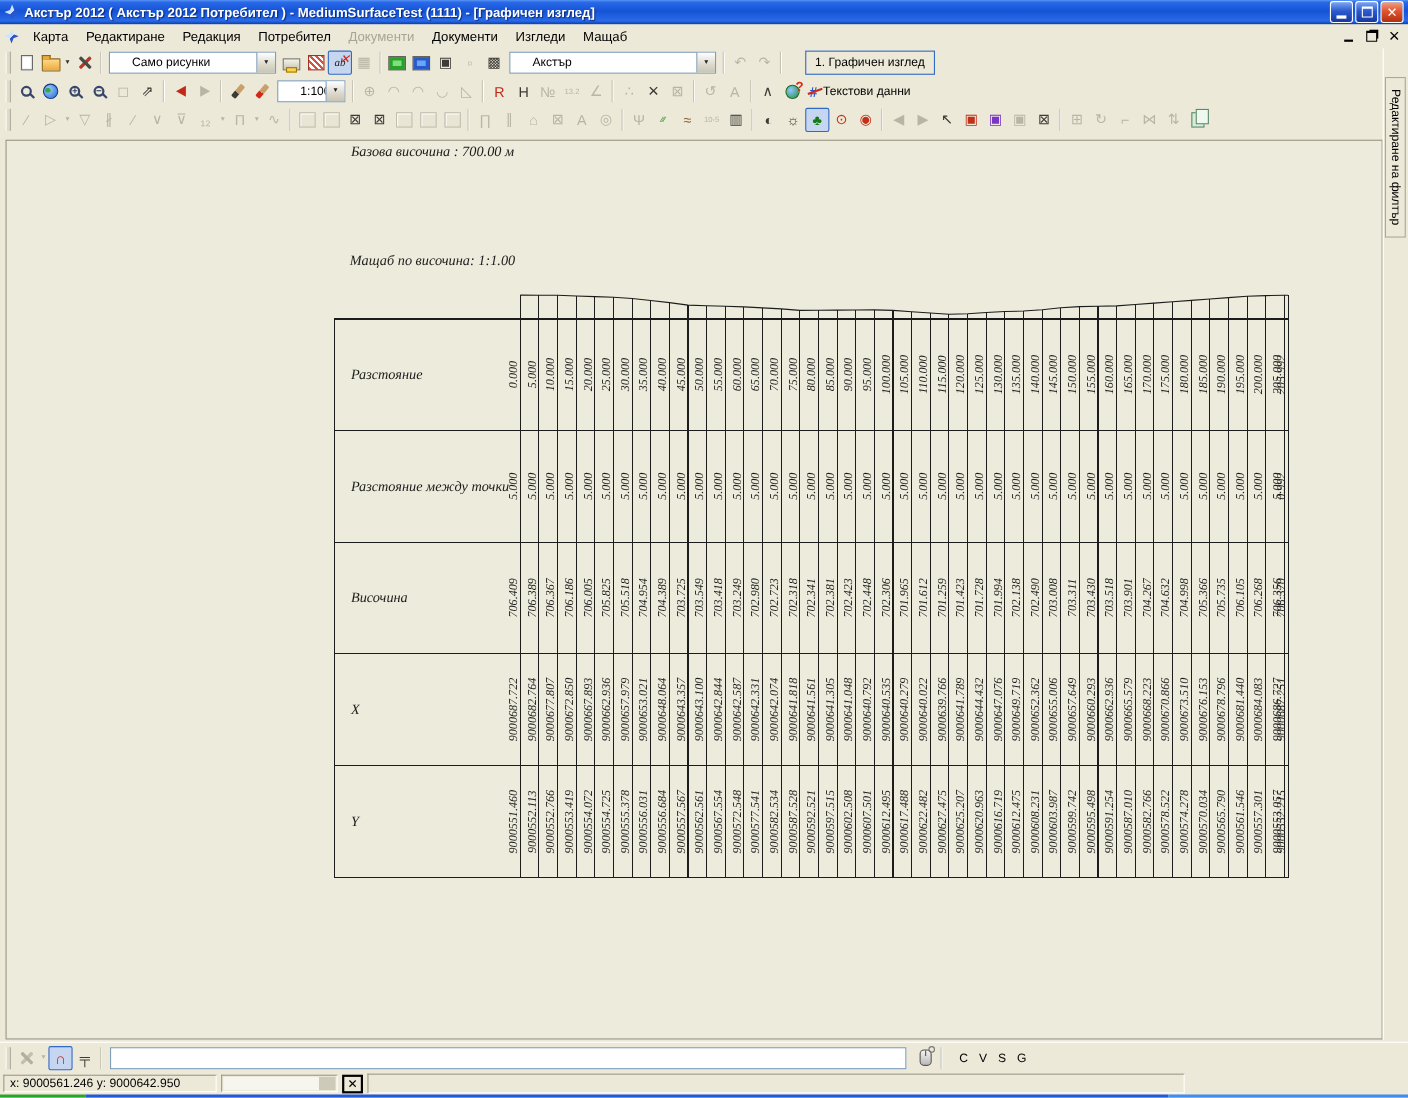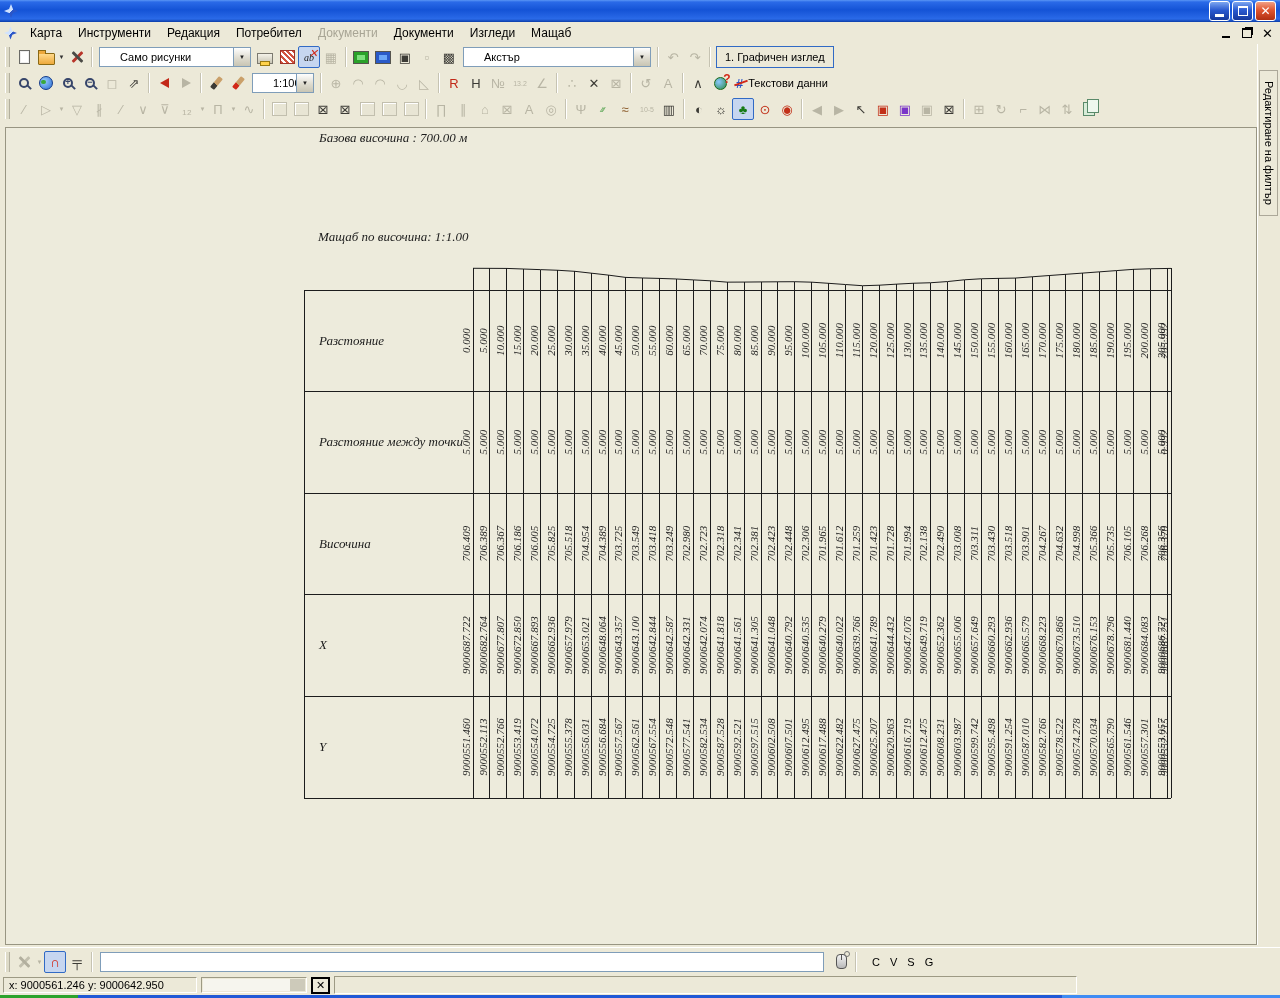--- a/index.html
+++ b/index.html
@@ -58,21 +58,21 @@
   .caret{width:9px;height:20px;display:flex;align-items:center;justify-content:center;
     font-size:6px;color:#333;flex:0 0 auto}
   .caret.disabled{color:#b8b5a4}
   .combo{height:20px;background:#fff;border:1px solid #7f9db9;display:flex;align-items:center;
     font-size:11px;margin:0 3px;box-sizing:border-box;flex:0 0 auto}
   .combo .txt{flex:1;padding:0 20px;white-space:nowrap;overflow:hidden}
   .combo .drop{width:16px;height:18px;border-left:1px solid #7f9db9;display:flex;align-items:center;
     justify-content:center;font-size:6px;color:#222;
     background:linear-gradient(180deg,#fefefe,#dcd9cc 60%,#c8c5b4)}
   .viewbtn{height:20px;border:1px solid #316ac5;background:#ece9d8;font-size:11px;
-    display:flex;align-items:center;padding:0 8px;margin:0 2px;flex:0 0 auto;color:#000}
+    display:flex;align-items:center;padding:0 8px;margin:0 18px;flex:0 0 auto;color:#000}
   .textbtn{height:20px;display:flex;align-items:center;gap:5px;font-size:11px;padding:0 5px;
     color:#000;flex:0 0 auto}
   
   .ic{display:inline-flex;align-items:center;justify-content:center;position:relative}
   .ic-page{width:11px;height:14px;background:#fff;border:1px solid #6a6a66;box-sizing:border-box;
     box-shadow:inset 0 0 0 1px #eee}
   .ic-folder{width:15px;height:10px;background:linear-gradient(#ffd98a,#eda93c);
     border:1px solid #8a6914;border-radius:1px;position:relative;margin-top:3px}
   .ic-folder::before{content:"";position:absolute;left:-1px;top:-4px;width:6px;height:3px;
     background:#eda93c;border:1px solid #8a6914;border-bottom:none}
@@ -159,32 +159,33 @@
   .taskbar{position:absolute;left:0;top:995px;width:1280px;height:3px;display:flex}
   .tb-green{width:78px;background:#2ca32c}
   .tb-blue{flex:1;background:#2159d6}
   .tb-tray{width:218px;background:#3f8cf3}
 </style>
 </head>
 <body>
 
 <div class="titlebar">
   <span class="app-icon"></span>
+  <span>Акстър 2012 ( Акстър 2012  Потребител ) - MediumSurfaceTest (1111) - [Графичен изглед]</span>
   <span class="tb-controls">
     <span class="wbtn min"></span>
     <span class="wbtn rest"></span>
     <span class="wbtn close">✕</span>
   </span>
 </div>
 
 <div class="menubar">
   <span class="menu-sys-icon"></span>
   <span id="menubar-items" style="display:flex">
       <span class="menu-item">Карта</span>
-      <span class="menu-item">Инструменти</span>
+      <span class="menu-item">Редактиране</span>
       <span class="menu-item">Редакция</span>
       <span class="menu-item">Потребител</span>
       <span class="menu-item disabled">Документи</span>
       <span class="menu-item">Документи</span>
       <span class="menu-item">Изгледи</span>
       <span class="menu-item">Мащаб</span>
     </span>
   <span class="child-controls">
     <span class="cbtn min"></span>
     <span class="cbtn rest"></span>

